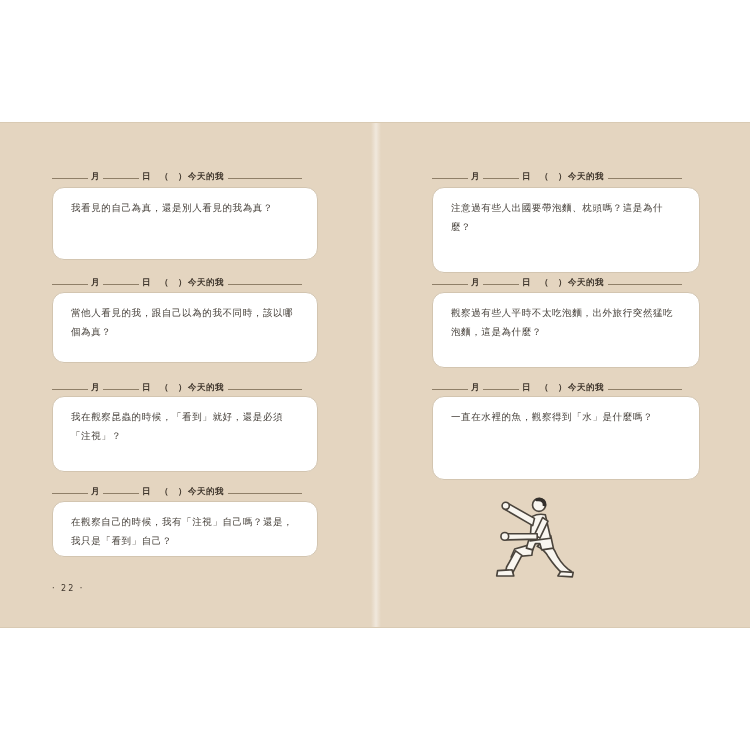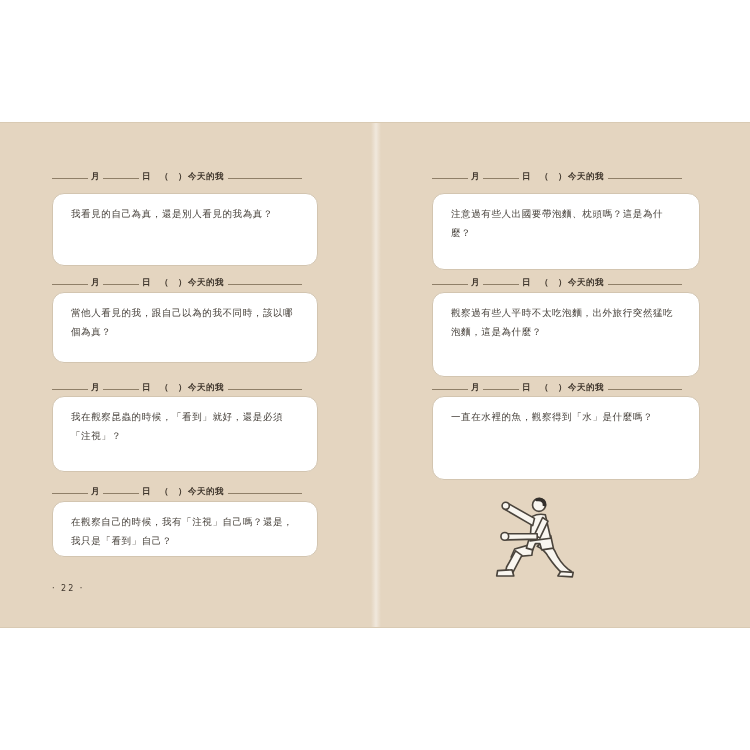--- a/index.html
+++ b/index.html
@@ -49,21 +49,21 @@
   }
   .qbox p{
     margin:0;font-size:9.5px;line-height:1.95;
     color:#46403a;letter-spacing:.6px;
   }
   
   .pagenum{
     position:absolute;left:0;width:100%;
     font-size:8px;color:#3f362c;letter-spacing:2px;
   } 
-  .pos-h1{top:46px;} .pos-b1{top:64px;margin-top:6px;}
+  .pos-h1{top:46px;} .pos-b1{top:64px;}
   .pos-h2{top:152px;} .pos-b2{top:169px;}
   .pos-h3{top:257px;} .pos-b3{top:273px;}
   .pos-h4{top:361px;} .pos-b4{top:378px;}
   .pos-num{top:461px;}
   .figure-wrap{position:absolute;left:62px;top:372px;width:90px;height:90px;}
   .figure-wrap svg{width:100%;height:100%;display:block;}
 </style>
 </head>
 <body>
 
@@ -136,35 +136,35 @@
     <div class="section pos-h1 hdr">
       <span class="rule short"></span>
       <span class="lbl">月</span>
       <span class="rule short"></span>
       <span class="lbl">日</span>
       <span class="paren-open">（</span>
       <span class="paren-close">）</span>
       <span>今天的我</span>
       <span class="rule long"></span>
     </div>
-    <div class="section pos-b1 qbox" style="height:77px">
+    <div class="section pos-b1 qbox" style="height:86px">
       <p>注意過有些人出國要帶泡麵、枕頭嗎？這是為什麼？</p>
     </div>
 
     <div class="section pos-h2 hdr">
       <span class="rule short"></span>
       <span class="lbl">月</span>
       <span class="rule short"></span>
       <span class="lbl">日</span>
       <span class="paren-open">（</span>
       <span class="paren-close">）</span>
       <span>今天的我</span>
       <span class="rule long"></span>
     </div>
-    <div class="section pos-b2 qbox" style="height:85px">
+    <div class="section pos-b2 qbox" style="height:76px">
       <p>觀察過有些人平時不太吃泡麵，出外旅行突然猛吃泡麵，這是為什麼？</p>
     </div>
 
     <div class="section pos-h3 hdr">
       <span class="rule short"></span>
       <span class="lbl">月</span>
       <span class="rule short"></span>
       <span class="lbl">日</span>
       <span class="paren-open">（</span>
       <span class="paren-close">）</span>

